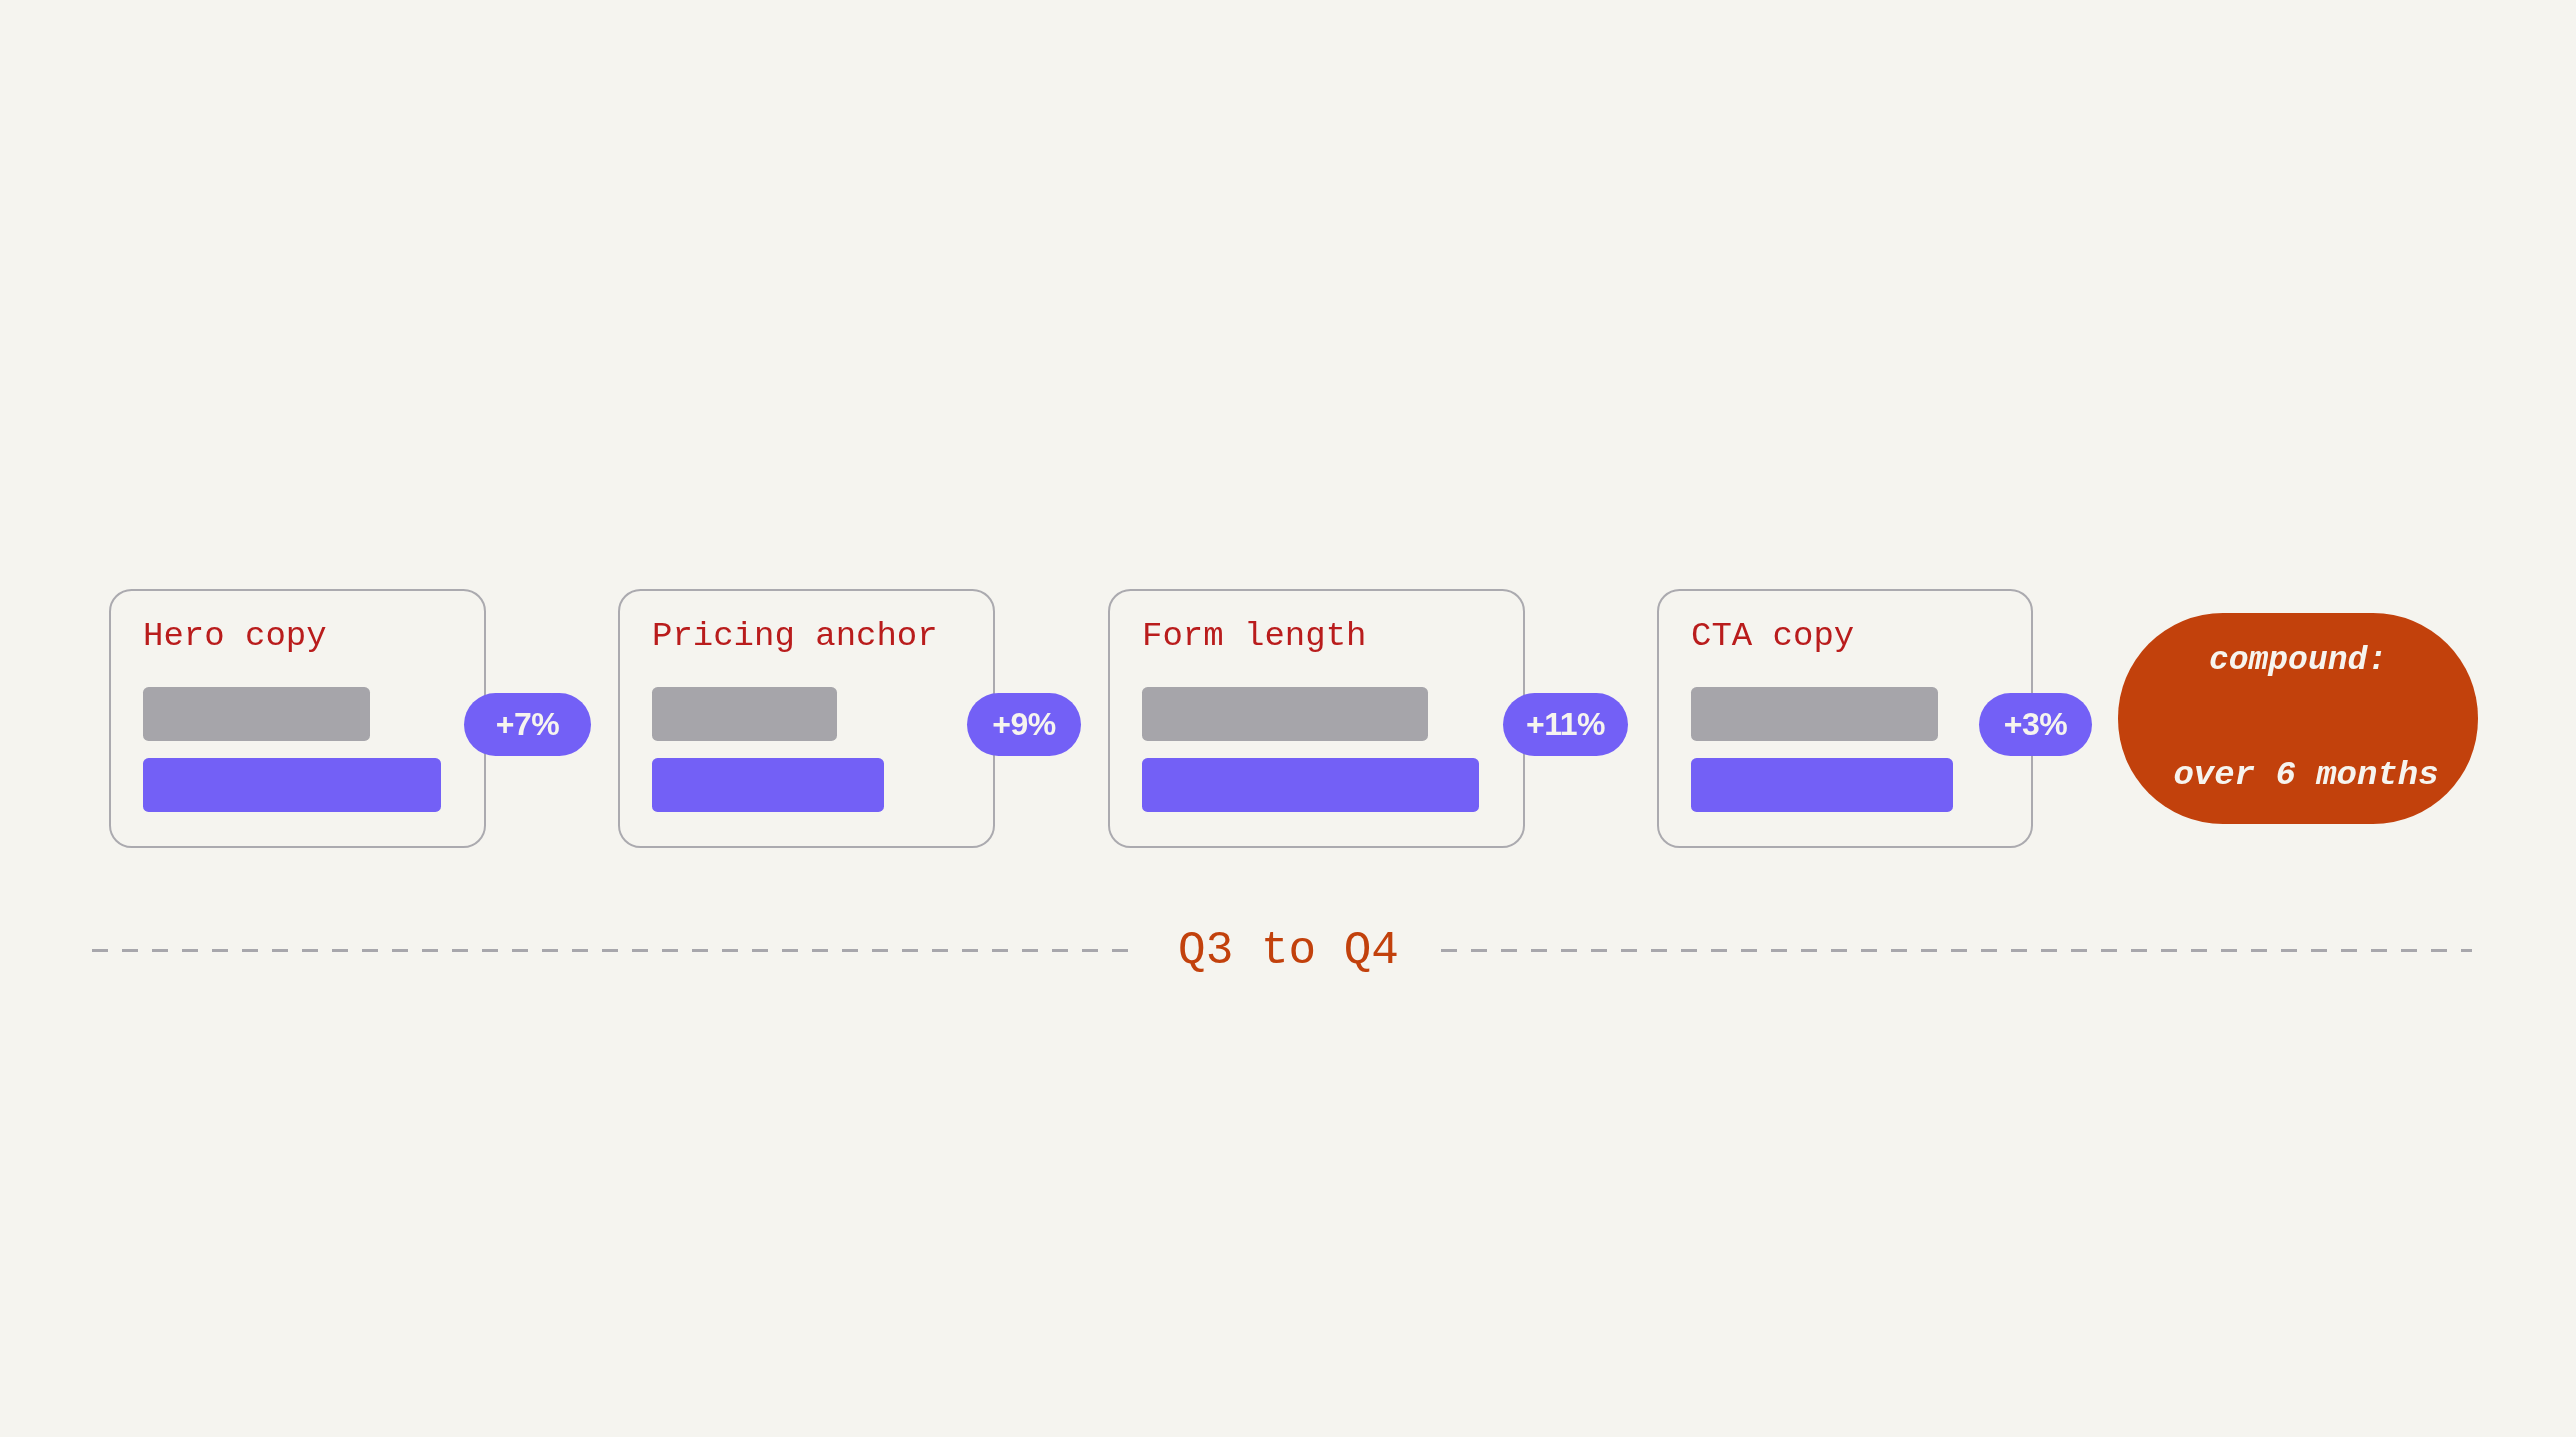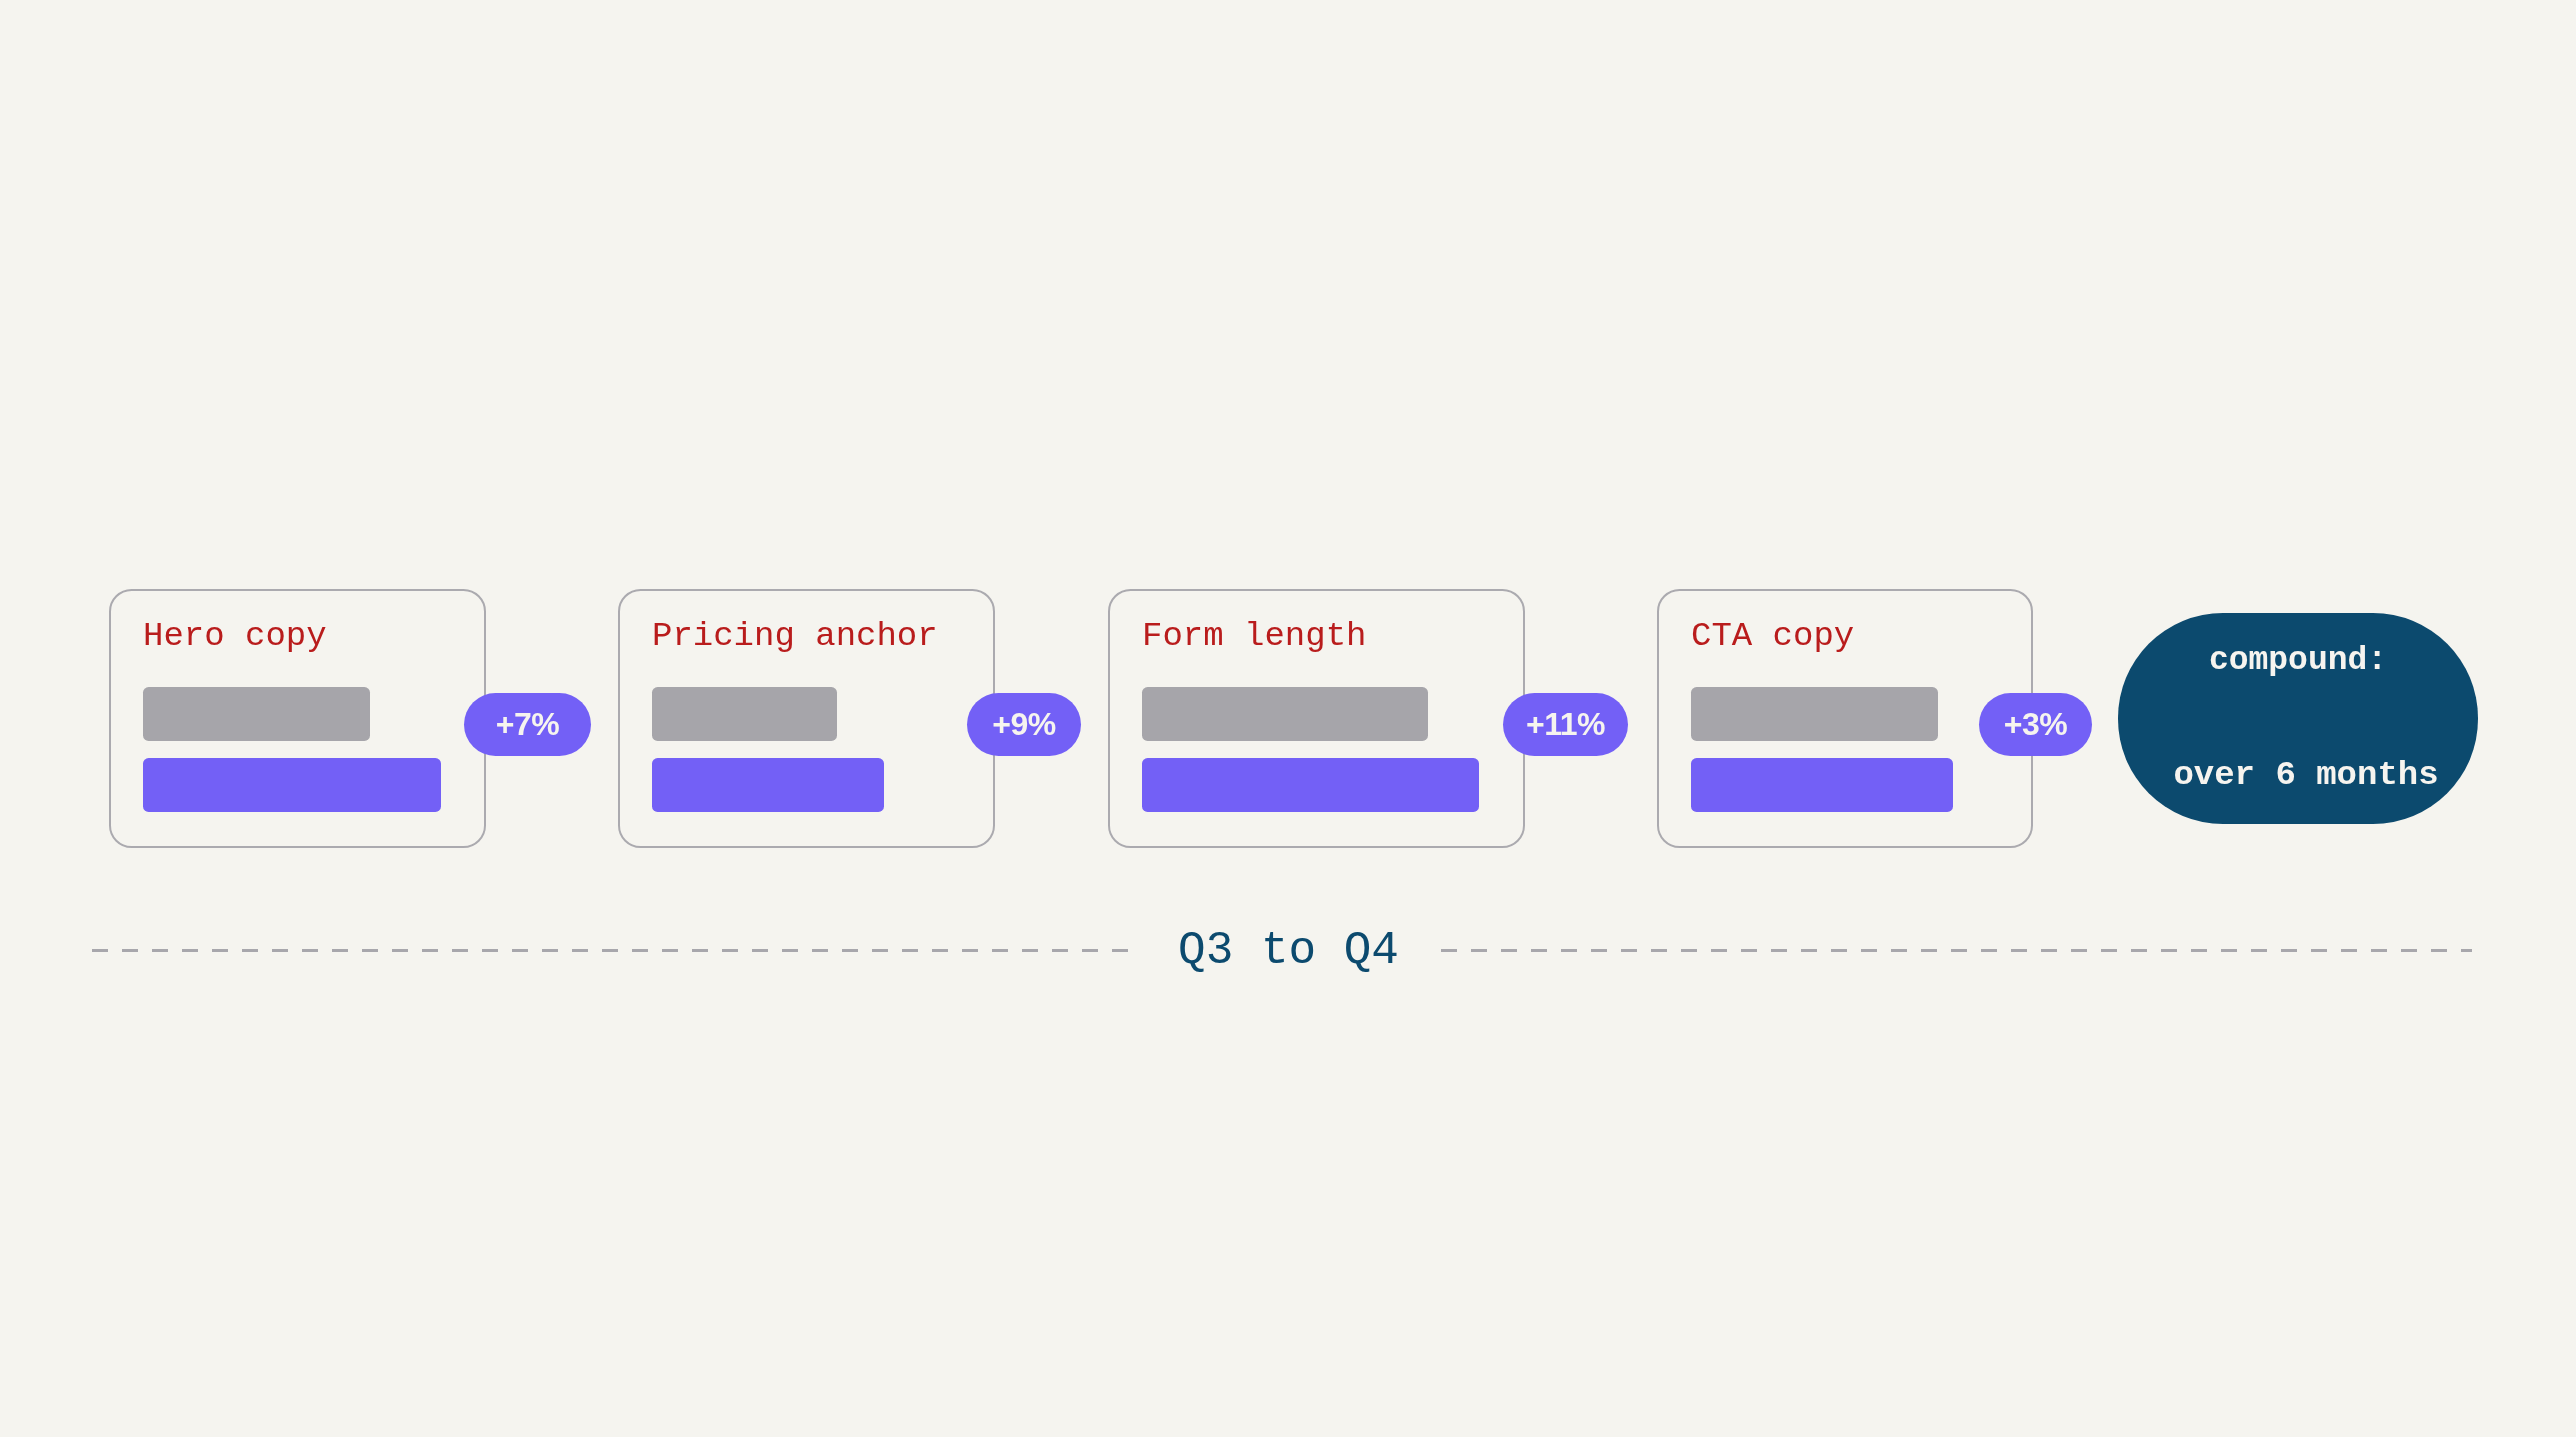--- a/index.html
+++ b/index.html
@@ -63,23 +63,24 @@
       justify-content: center;
       letter-spacing: -0.5px;
     }
     .compound {
       position: absolute;
       left: 2118px;
       top: 613px;
       width: 360px;
       height: 211px;
       border-radius: 105px;
-      background: #0c4a6e;
+      background: #c2410c;
       color: #F6F4EF;
       text-align: center;
+      font-style: italic;
     }
     .compound-label {
       position: absolute;
       left: 0;
       right: 0;
       top: 27px;
       font-family: "Liberation Mono", "DejaVu Sans Mono", monospace;
       font-weight: bold;
       font-size: 33px;
       line-height: 41px;
@@ -114,21 +115,21 @@
     }
     .timeline-label {
       position: absolute;
       left: 1148px;
       width: 281px;
       top: 923px;
       text-align: center;
       font-family: "Liberation Mono", "DejaVu Sans Mono", monospace;
       font-size: 46px;
       line-height: 56px;
-      color: #0c4a6e;
+      color: #c2410c;
       white-space: pre;
     }
   </style>
 </head>
 <body>
 
 <div class="card" style="left:109px; width:377px;">
   <div class="card-title">Hero copy</div>
   <div class="bar bar-control" style="width:227px;"></div>
   <div class="bar bar-variant" style="width:298px;"></div>

